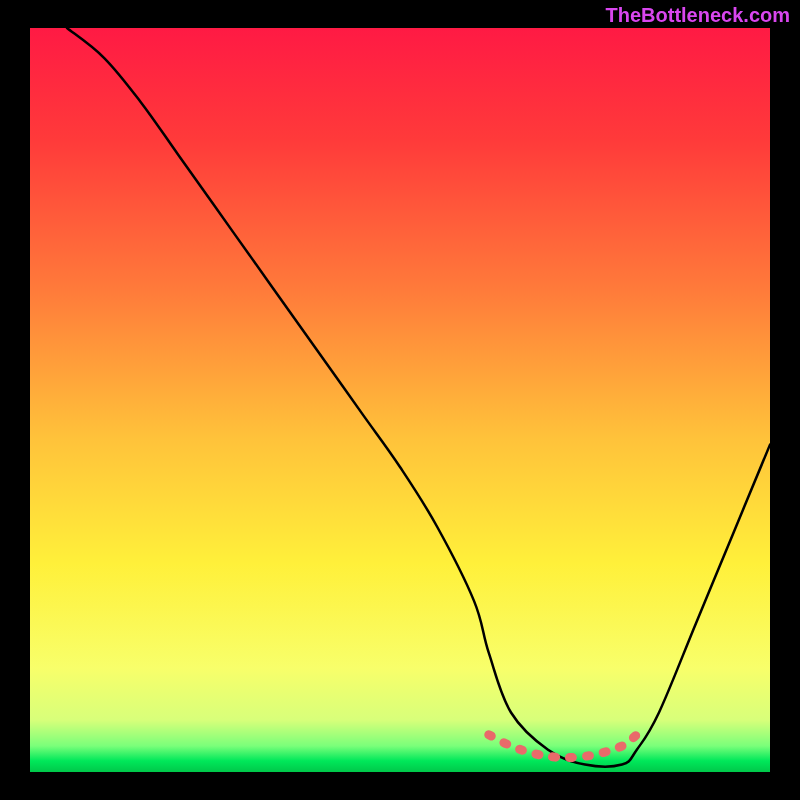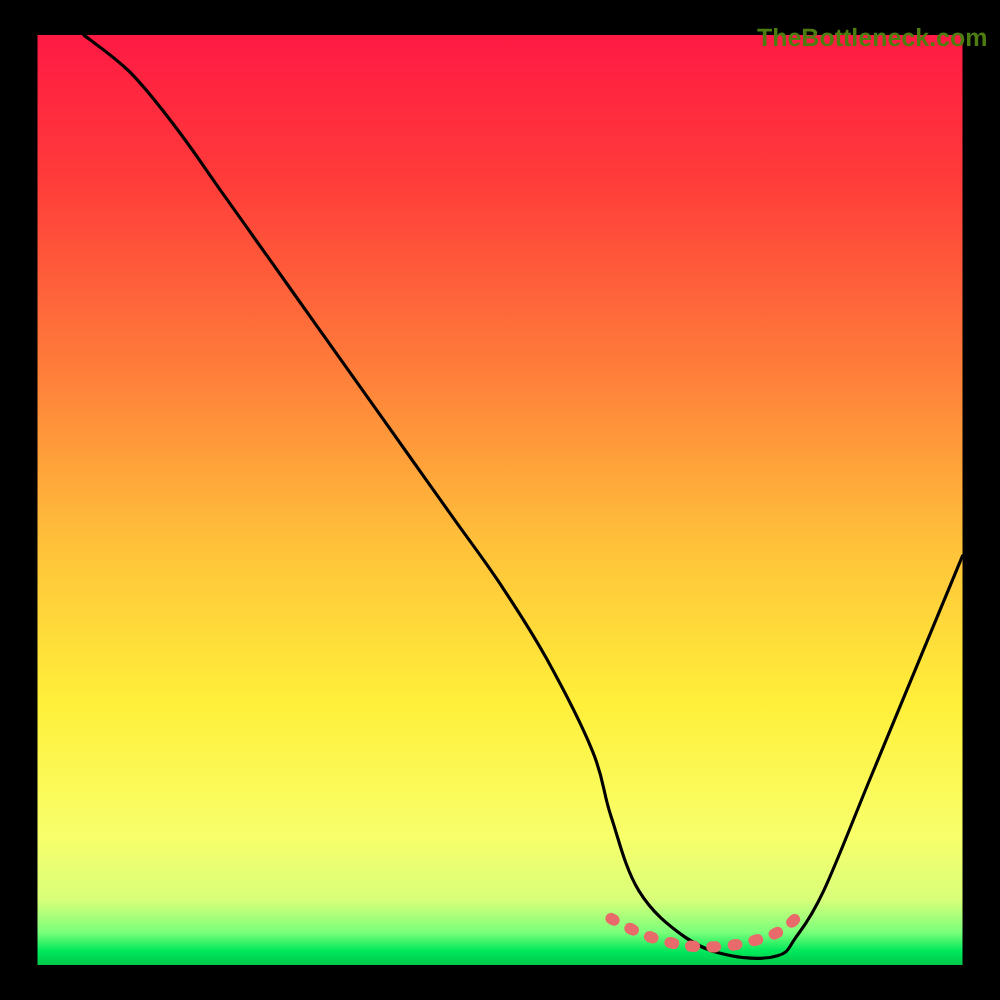--- a/index.html
+++ b/index.html
@@ -11,23 +11,23 @@
     overflow: hidden;
     font-family: Arial, Helvetica, sans-serif;
   }
   .container {
     position: relative;
     width: 800px;
     height: 800px;
   }
   .watermark {
     position: absolute;
-    top: 20px;
+    top: 4px;
     right: 10px;
-    color: #4d7c0f;
+    color: #d946ef;
     font-size: 20px;
     font-weight: bold;
     z-index: 10;
   }
   svg {
     display: block;
     position: absolute;
     top: 0;
     left: 0;
   }

